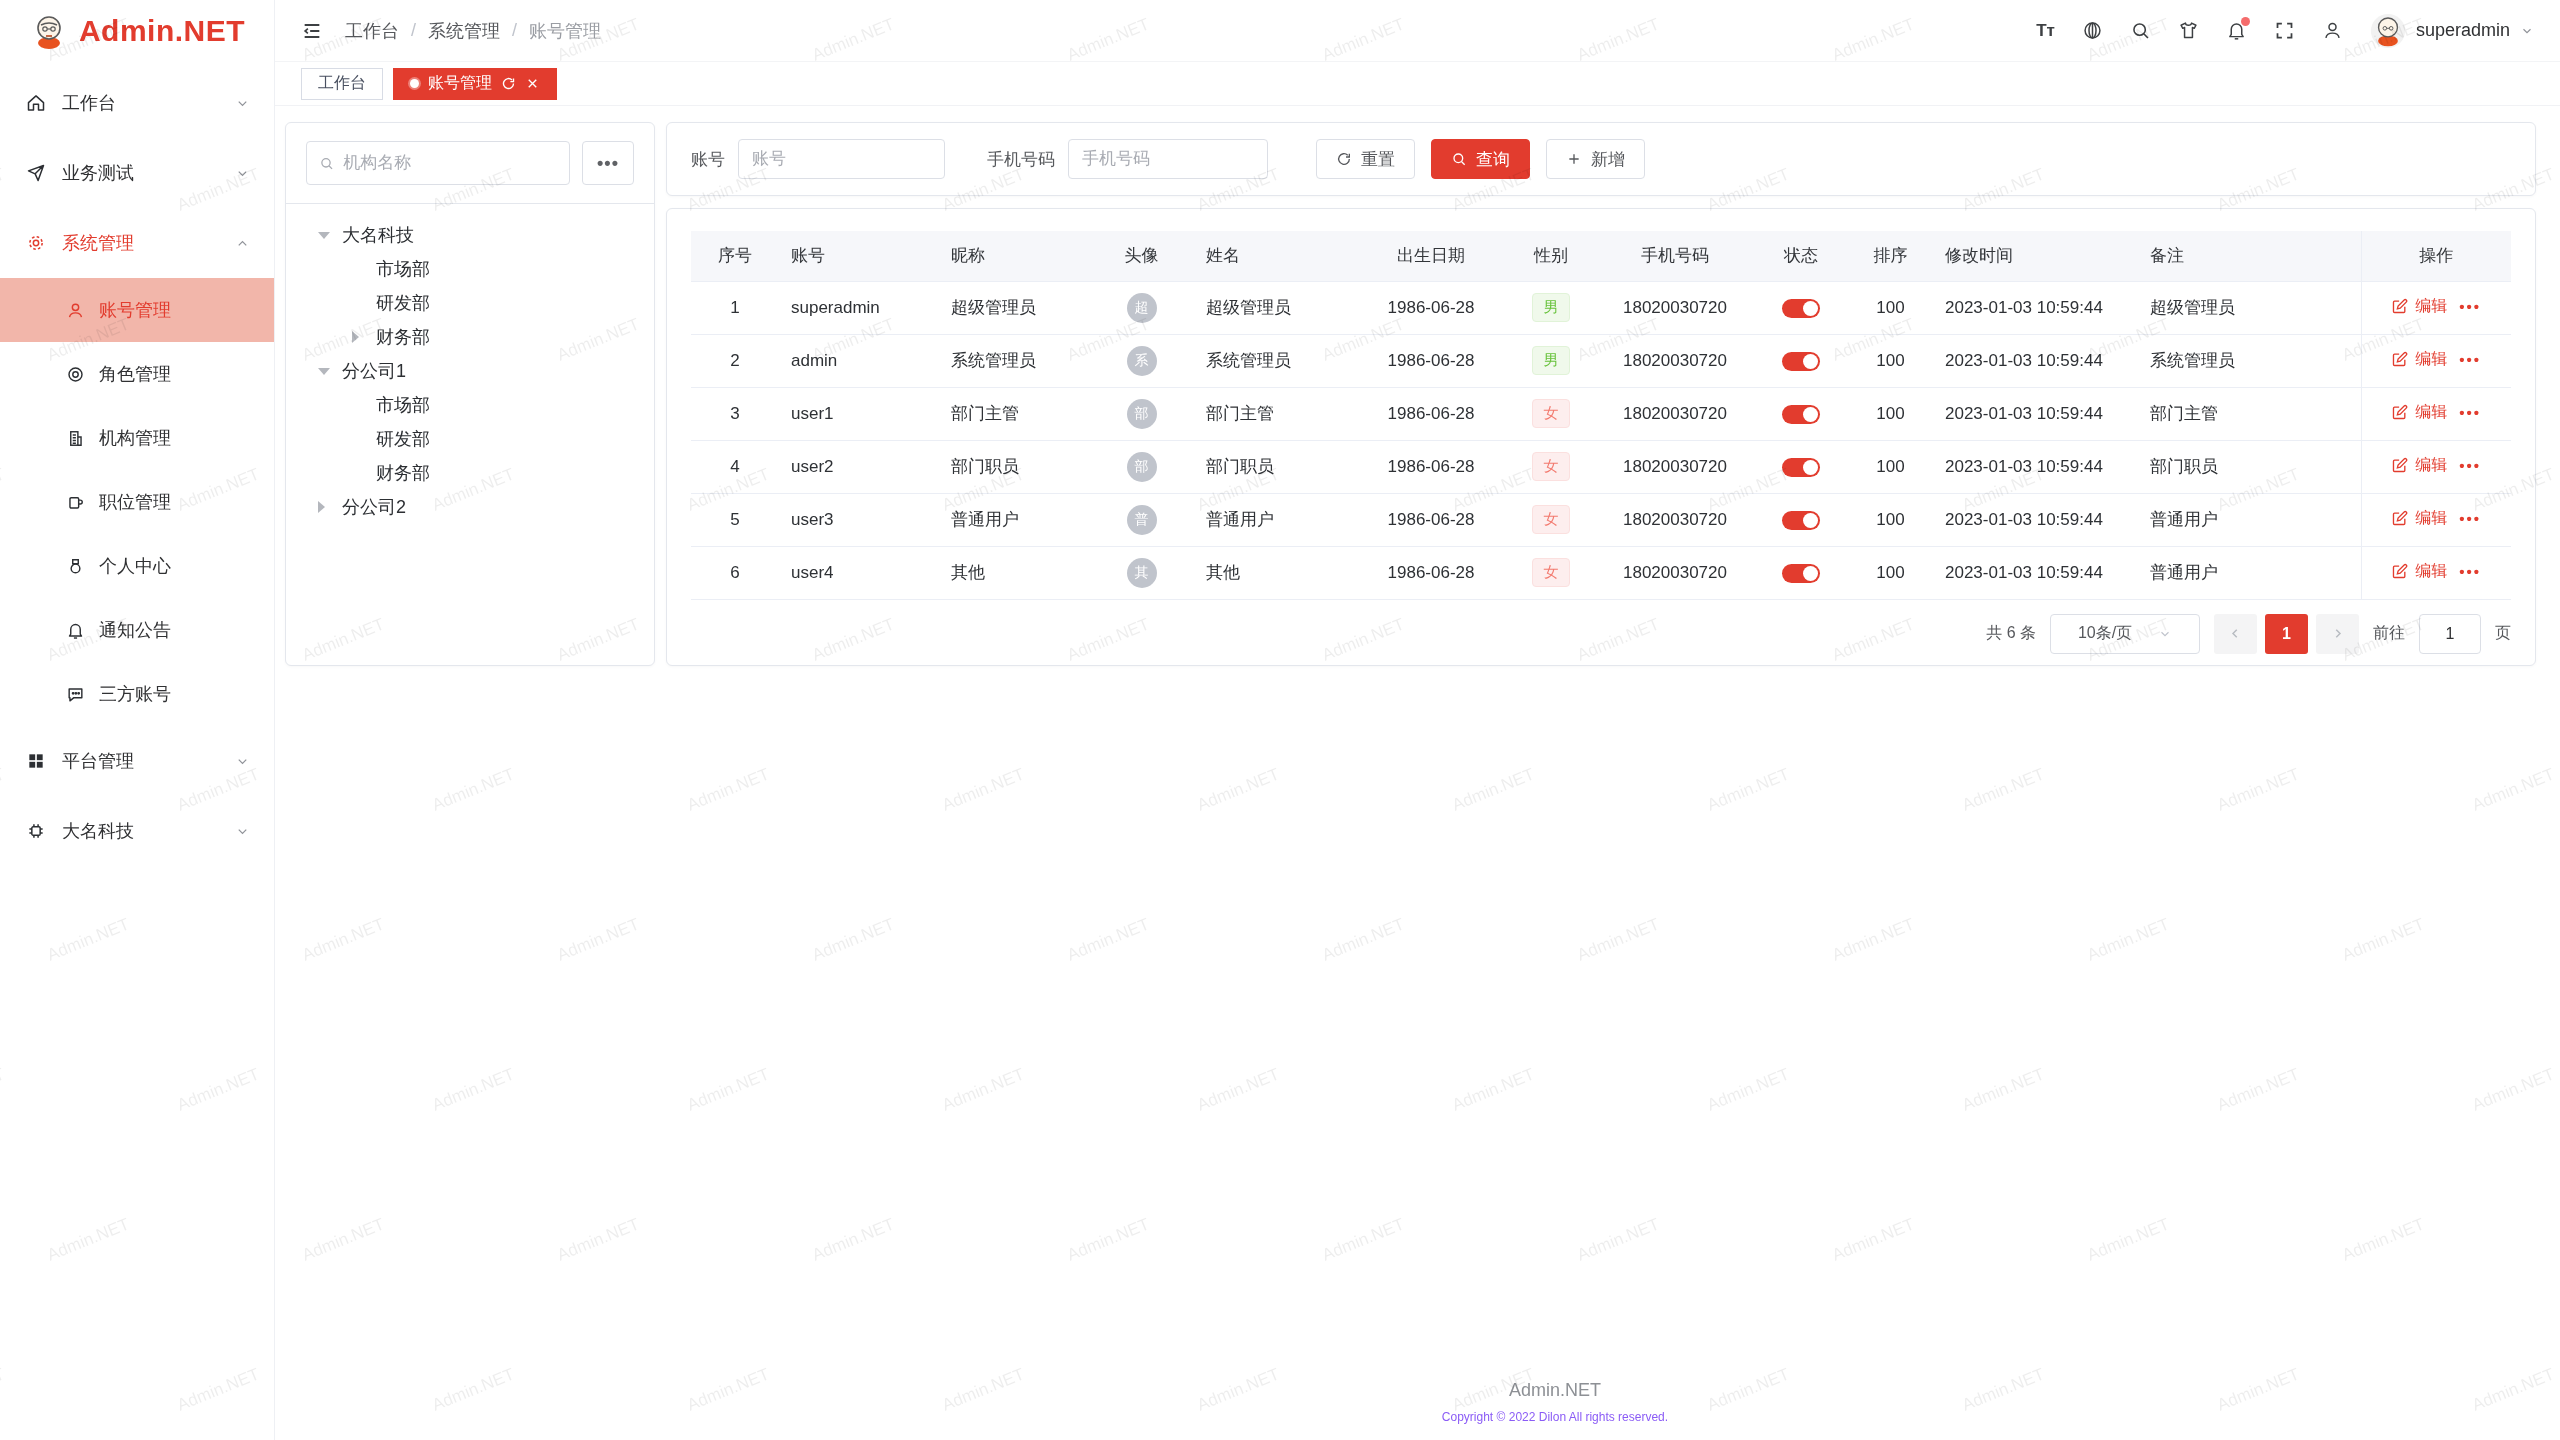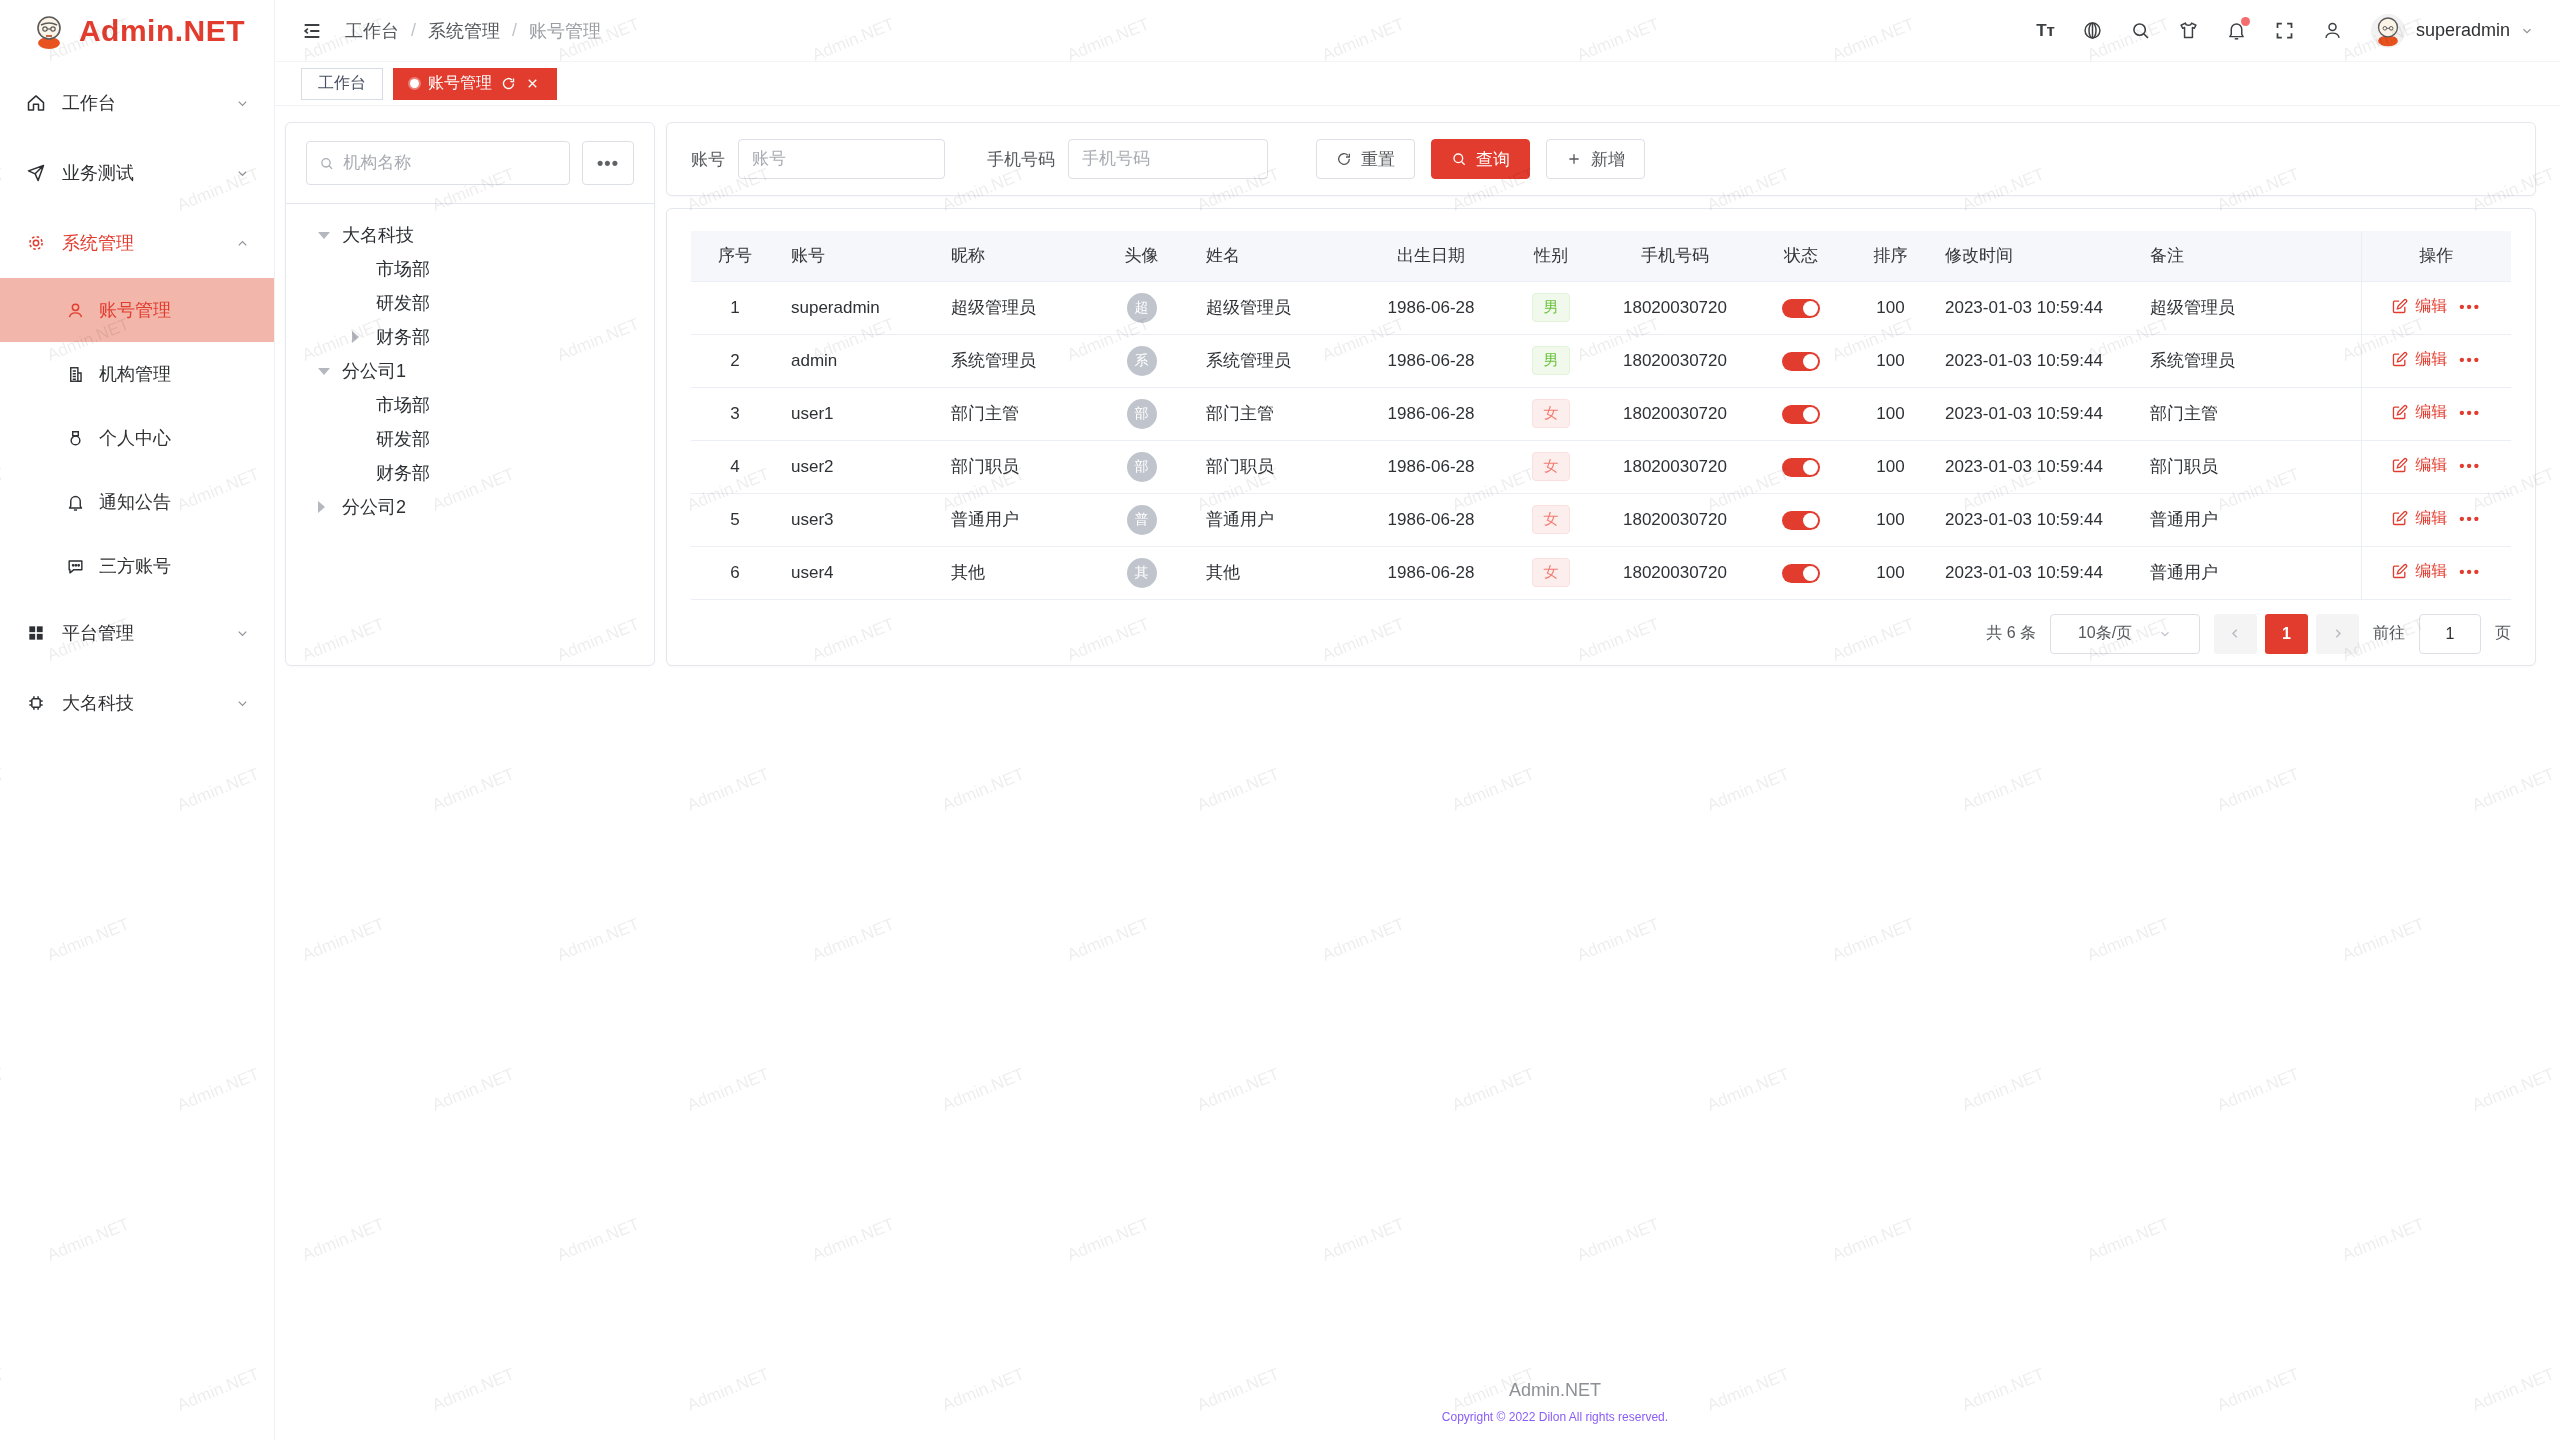--- a/index.html
+++ b/index.html
@@ -206,29 +206,43 @@
     </div>
 
     <div class="submenu-item active">
       <svg class="mi-icon" viewBox="0 0 24 24" fill="none" stroke="currentColor" stroke-width="1.8">
           <circle cx="12" cy="8" r="4"></circle>
           <path d="M4.5 20.5c.6-3.8 3.9-5.5 7.5-5.5s6.9 1.7 7.5 5.5"></path>
         </svg>
       <span>账号管理</span>
     </div>
 
+    <div class="submenu-item">
+      <svg class="mi-icon" viewBox="0 0 24 24" fill="none" stroke="currentColor" stroke-width="1.8">
+          <circle cx="12" cy="12" r="8.2"></circle>
+          <circle cx="12" cy="12" r="3.4"></circle>
+        </svg>
+      <span>角色管理</span>
+    </div>
 
     <div class="submenu-item">
       <svg class="mi-icon" viewBox="0 0 24 24" fill="none" stroke="currentColor" stroke-width="1.8">
           <rect x="6" y="3.5" width="9" height="17"></rect>
           <path d="M15 10h4v10.5h-4M8.5 7.5h4M8.5 11h4M8.5 14.5h4M8.5 18h4"></path>
         </svg>
       <span>机构管理</span>
     </div>
 
+    <div class="submenu-item">
+      <svg class="mi-icon" viewBox="0 0 24 24" fill="none" stroke="currentColor" stroke-width="1.8">
+          <rect x="5" y="6" width="11" height="13" rx="1.5"></rect>
+          <path d="M16 9h2a2.5 2.5 0 0 1 0 5h-2"></path>
+        </svg>
+      <span>职位管理</span>
+    </div>
 
     <div class="submenu-item">
       <svg class="mi-icon" viewBox="0 0 24 24" fill="none" stroke="currentColor" stroke-width="1.8">
           <path d="M8.5 3.5h7v5h-7z"></path>
           <circle cx="12" cy="14.5" r="5.5"></circle>
         </svg>
       <span>个人中心</span>
     </div>
 
     <div class="submenu-item">

